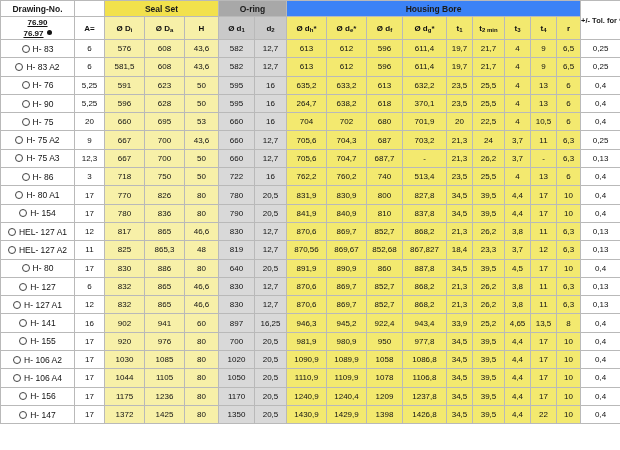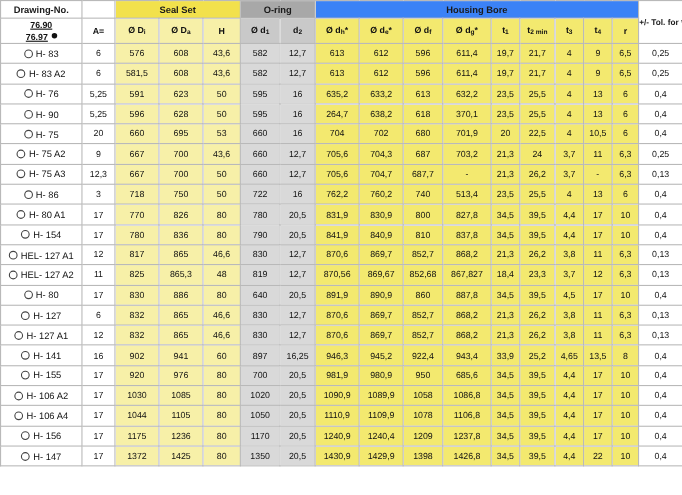--- a/index.html
+++ b/index.html
@@ -471,21 +471,21 @@
           <td class="c-white name"><span class="bullet"></span><span>H- 155</span></td>
           <td class="c-white">17</td>
           <td class="c-yellowlite">920</td>
           <td class="c-yellowlite">976</td>
           <td class="c-yellowlite">80</td>
           <td class="c-grey">700</td>
           <td class="c-grey">20,5</td>
           <td class="c-yellow">981,9</td>
           <td class="c-yellow">980,9</td>
           <td class="c-yellow">950</td>
-          <td class="c-yellow">685,6</td>
+          <td class="c-yellow">977,8</td>
           <td class="c-yellow">34,5</td>
           <td class="c-yellow">39,5</td>
           <td class="c-yellow">4,4</td>
           <td class="c-yellow">17</td>
           <td class="c-yellow">10</td>
           <td class="c-white">0,4</td>
         </tr>
         <tr class="data">
           <td class="c-white name"><span class="bullet"></span><span>H- 106 A2</span></td>
           <td class="c-white">17</td>

